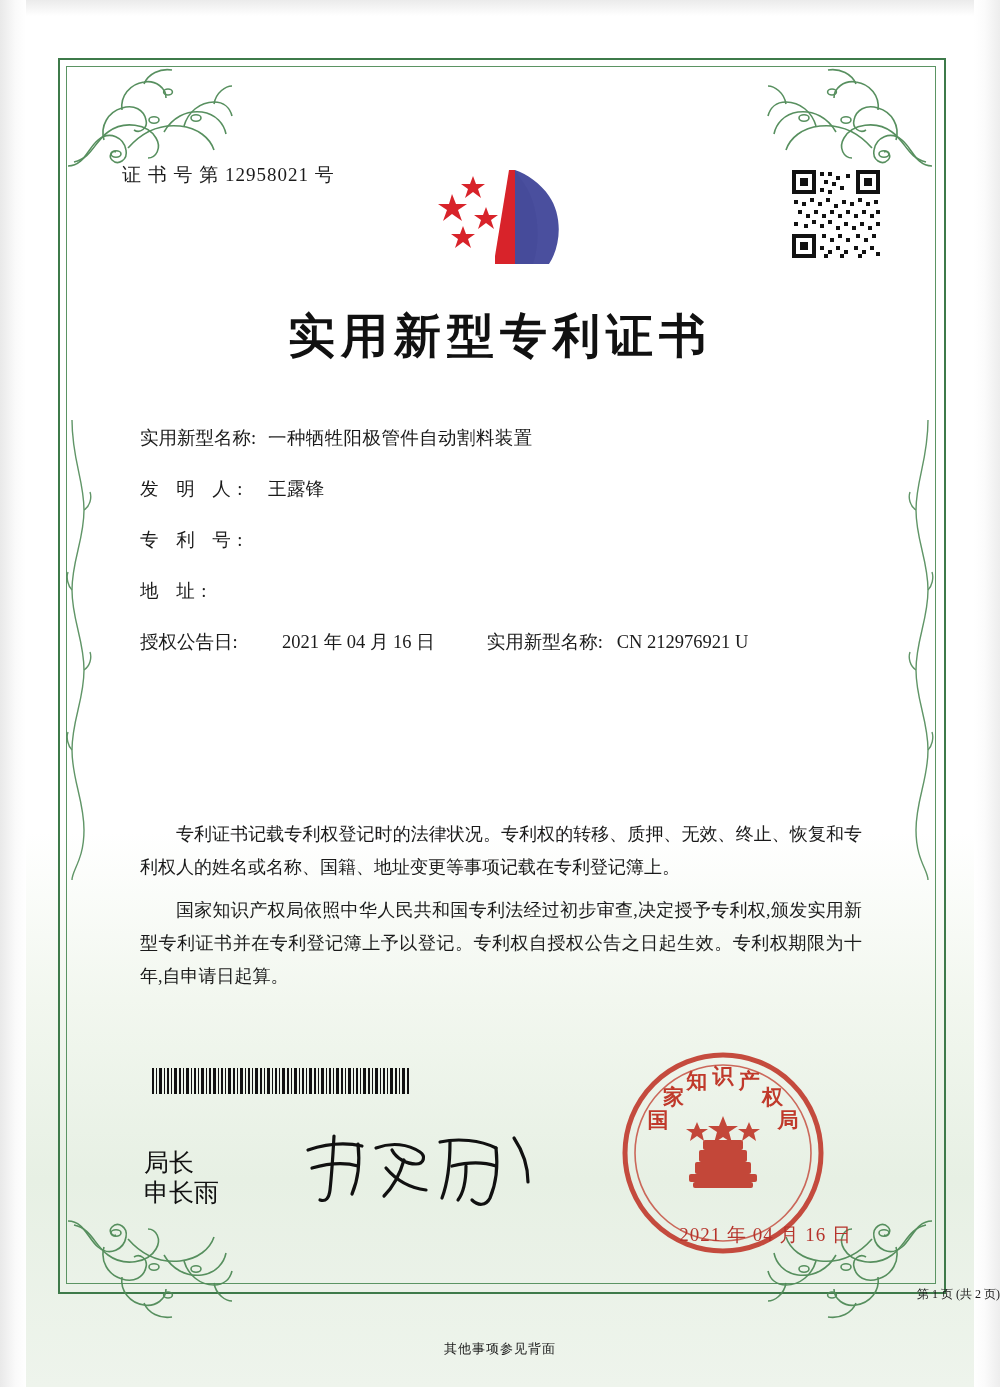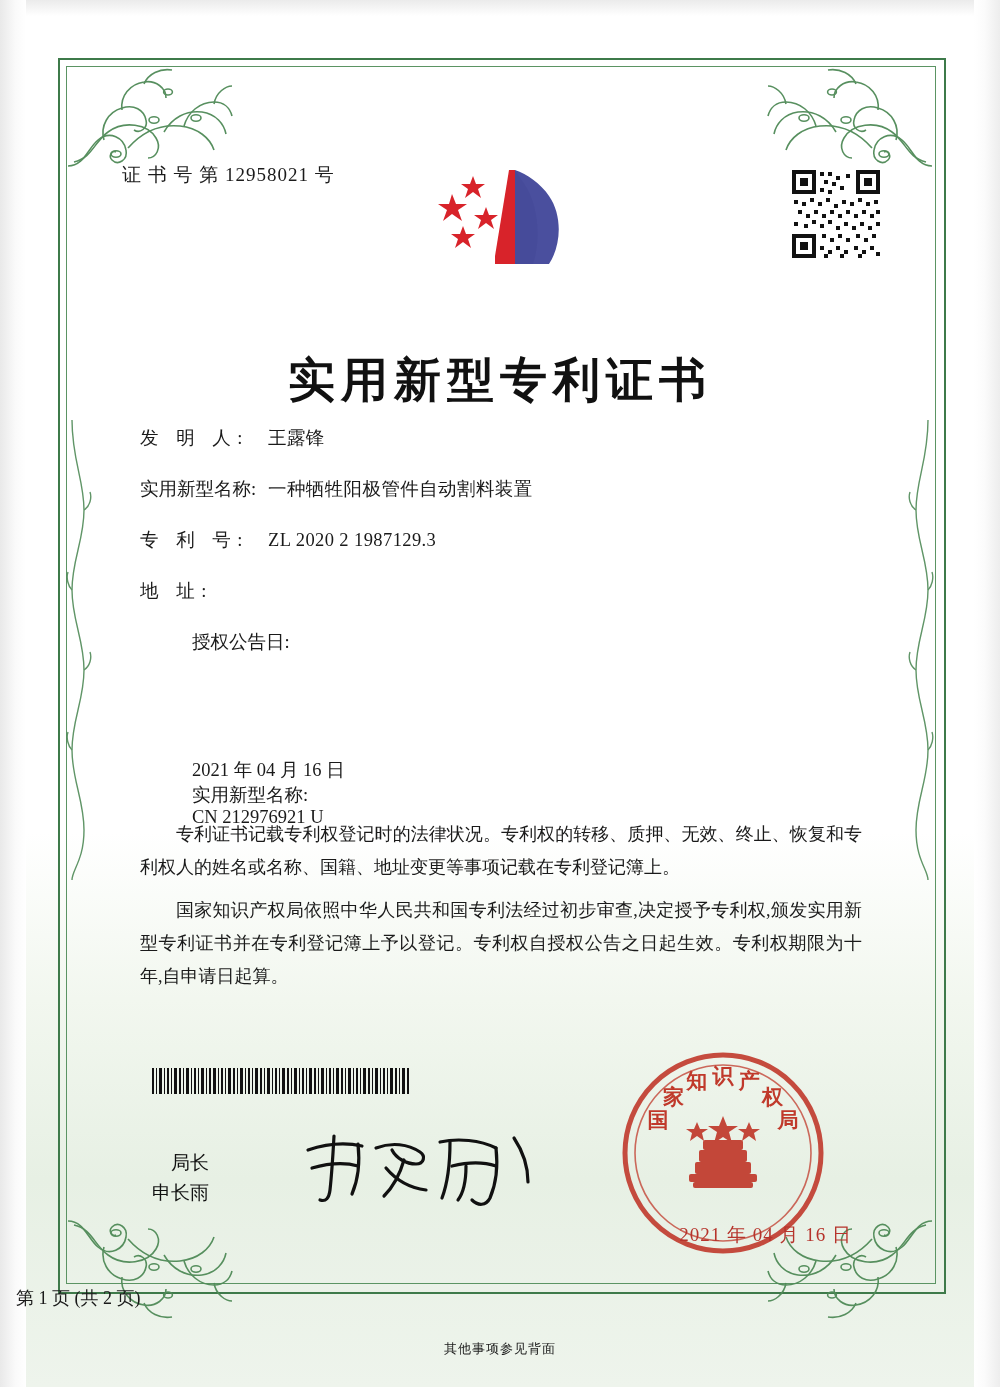--- a/index.html
+++ b/index.html
@@ -96,21 +96,20 @@
 
   .title {
     position: absolute;
     left: 0; right: 0; top: 305px;
     text-align: center;
     font-size: 47px;
     font-weight: bold;
     letter-spacing: 6px;
     color: #111;
     font-family: "DejaVu Serif", "Liberation Serif", serif;
-    margin-top: 44px;
   }
 
   
   .fields {
     position: absolute;
     left: 140px; top: 425px;
     width: 740px;
   }
   .field {
     display: flex;
@@ -123,21 +122,21 @@
     width: 128px;
     flex: 0 0 128px;
     letter-spacing: 0px;
     white-space: nowrap;
   }
   .field .label.spaced { letter-spacing: 6.5px; }
   .field .value {
     flex: 1 1 auto;
     letter-spacing: 0.4px;
   }
-  .field.row-two { display: flex; flex-direction: column; }
+  .field.row-two { display: flex; }
   .field.row-two .label2 {
     margin-left: 52px;
     white-space: nowrap;
   }
   .field.row-two .value2 {
     margin-left: 14px;
     white-space: nowrap;
   }
 
   
@@ -159,25 +158,24 @@
   .barcode {
     position: absolute;
     left: 152px; top: 1068px;
     width: 258px; height: 26px;
   }
   .barcode svg { width: 100%; height: 100%; }
 
   
   .director {
     position: absolute;
-    left: 152px; top: 1148px;
-    font-size: 19px;
+    left: 144px; top: 1148px;
+    font-size: 25px;
     line-height: 30px;
     color: #111;
-    text-align: right;
   }
   .signature {
     position: absolute;
     left: 300px; top: 1128px;
     width: 240px; height: 80px;
     color: #111;
   }
   .signature svg { width: 100%; height: 100%; }
 
   
@@ -191,22 +189,22 @@
     position: absolute;
     right: 148px; top: 1222px;
     font-size: 19px;
     color: #b6342c;
     letter-spacing: 1px;
   }
 
   .page-num {
     position: absolute;
     left: 16px; right: 0; top: 1286px;
-    text-align: left;
-    font-size: 18px;
+    text-align: right;
+    font-size: 12px;
     color: #1a1a1a;
   }
   .footnote {
     position: absolute;
     left: 0; right: 0; top: 1340px;
     text-align: center;
     font-size: 13px;
     color: #1a1a1a;
     letter-spacing: 1px;
   }
@@ -401,30 +399,29 @@
           <rect x="50" y="86" width="4" height="4"></rect>
           <rect x="68" y="86" width="4" height="4"></rect>
       </g>
     </svg>
   </div>
 
   <div class="title">实用新型专利证书</div>
 
   <div class="fields">
     <div class="field">
+      <span class="label">实用新型名称:</span>
+      <span class="value">一种牺牲阳极管件自动割料装置</span>
+    </div>
+    <div class="field">
       <span class="label spaced">发 明 人:</span>
       <span class="value">王露锋</span>
     </div>
     <div class="field">
-      <span class="label">实用新型名称:</span>
-      <span class="value">一种牺牲阳极管件自动割料装置</span>
-    </div>
-    <div class="field">
       <span class="label spaced">专 利 号:</span>
-      <span class="value">ZL 2020 2 1987129.3</span>
     </div>
     <div class="field">
       <span class="label spaced">地 址:</span>
     </div>
     <div class="field row-two">
       <span class="label">授权公告日:</span>
       <span class="value2">2021 年 04 月 16 日</span>
       <span class="label2">实用新型名称:</span>
       <span class="value2">CN 212976921 U</span>
     </div>

